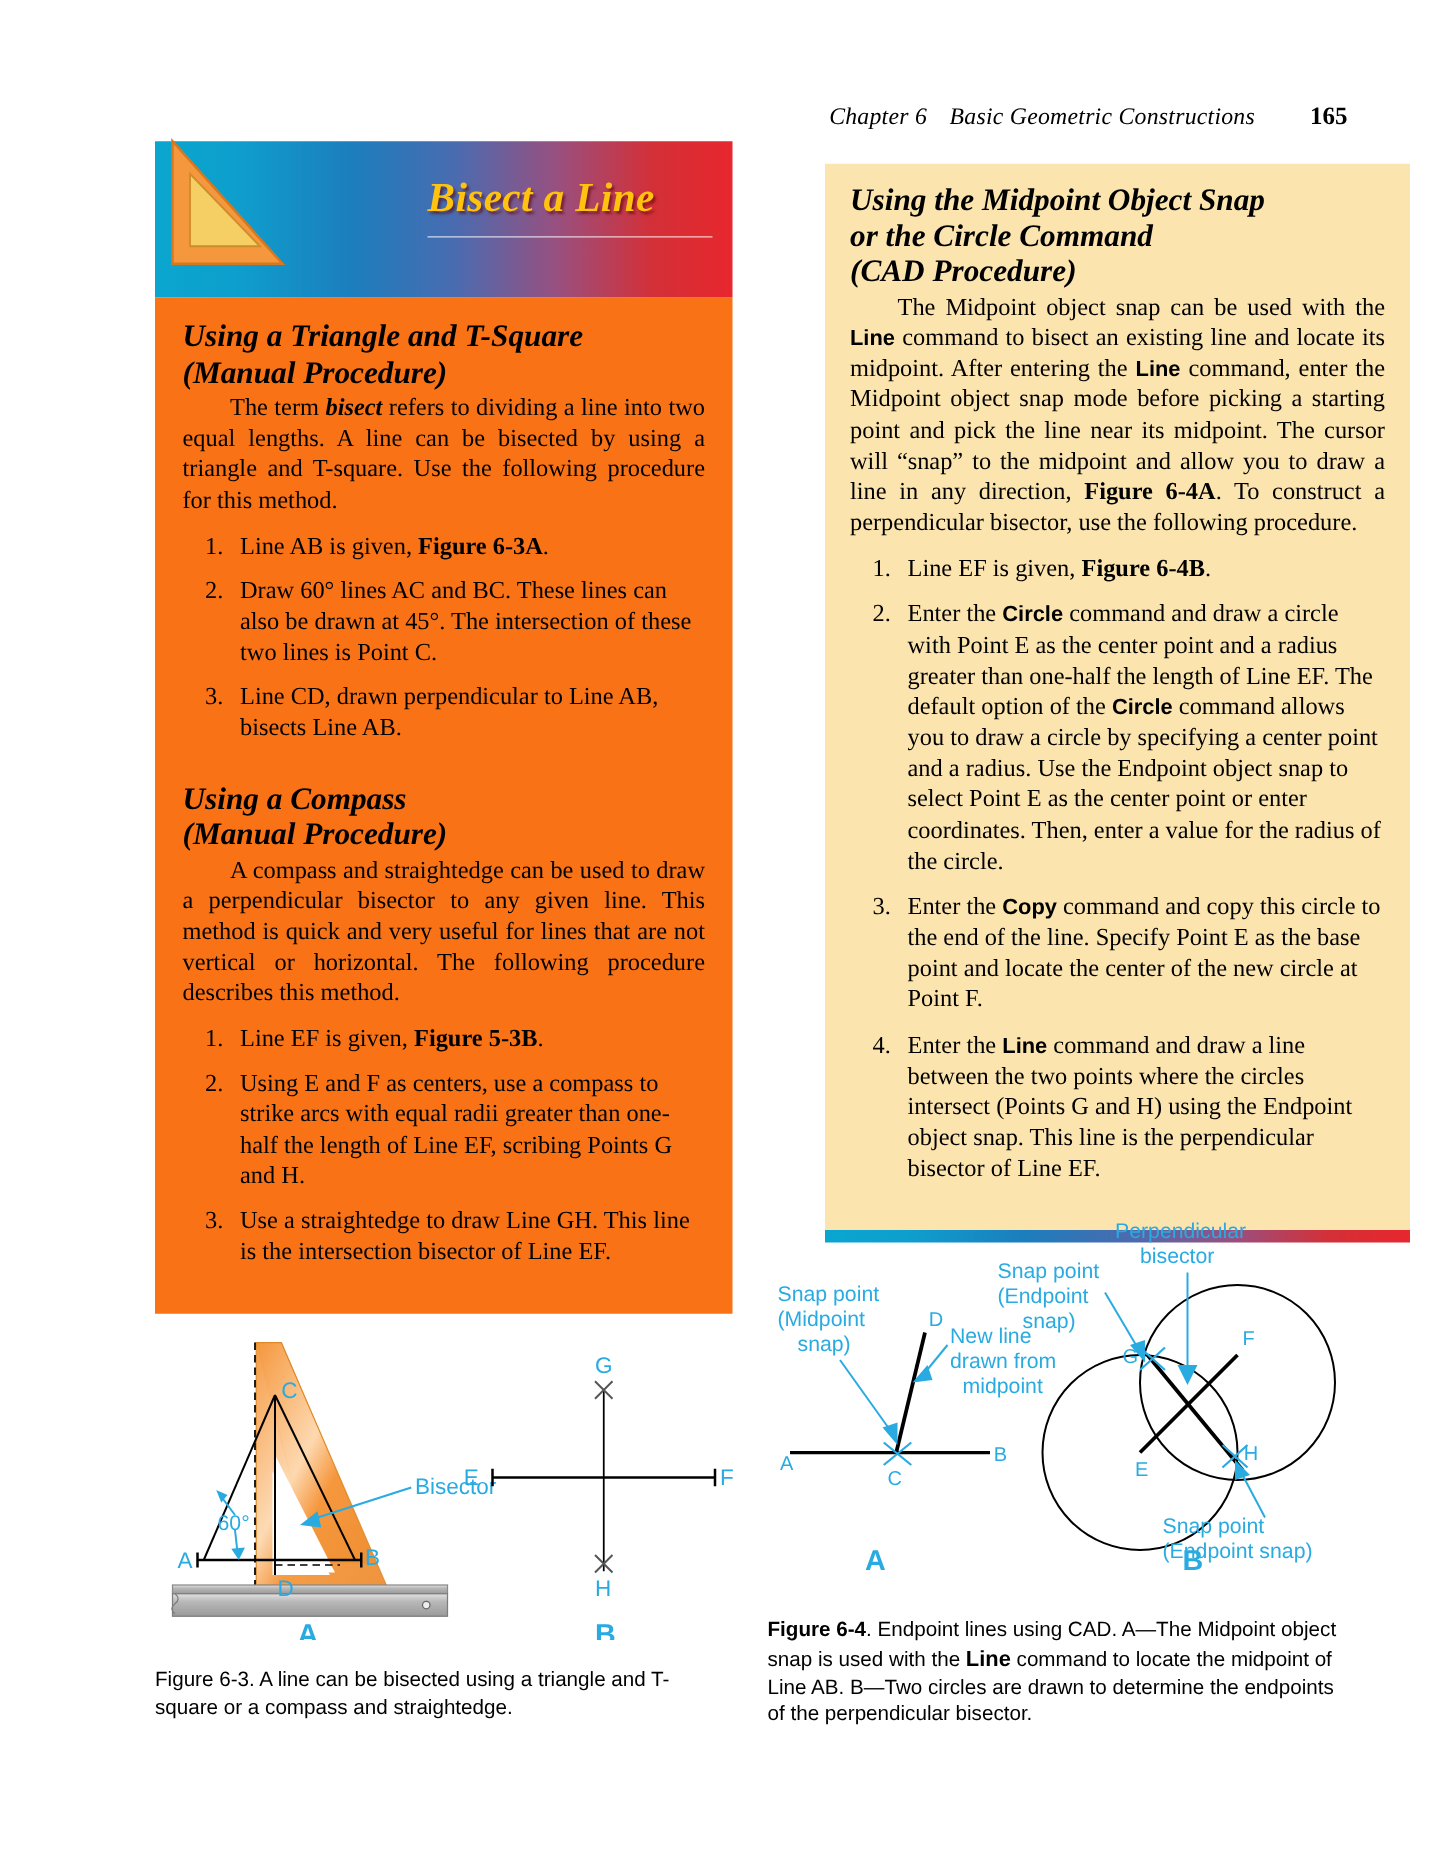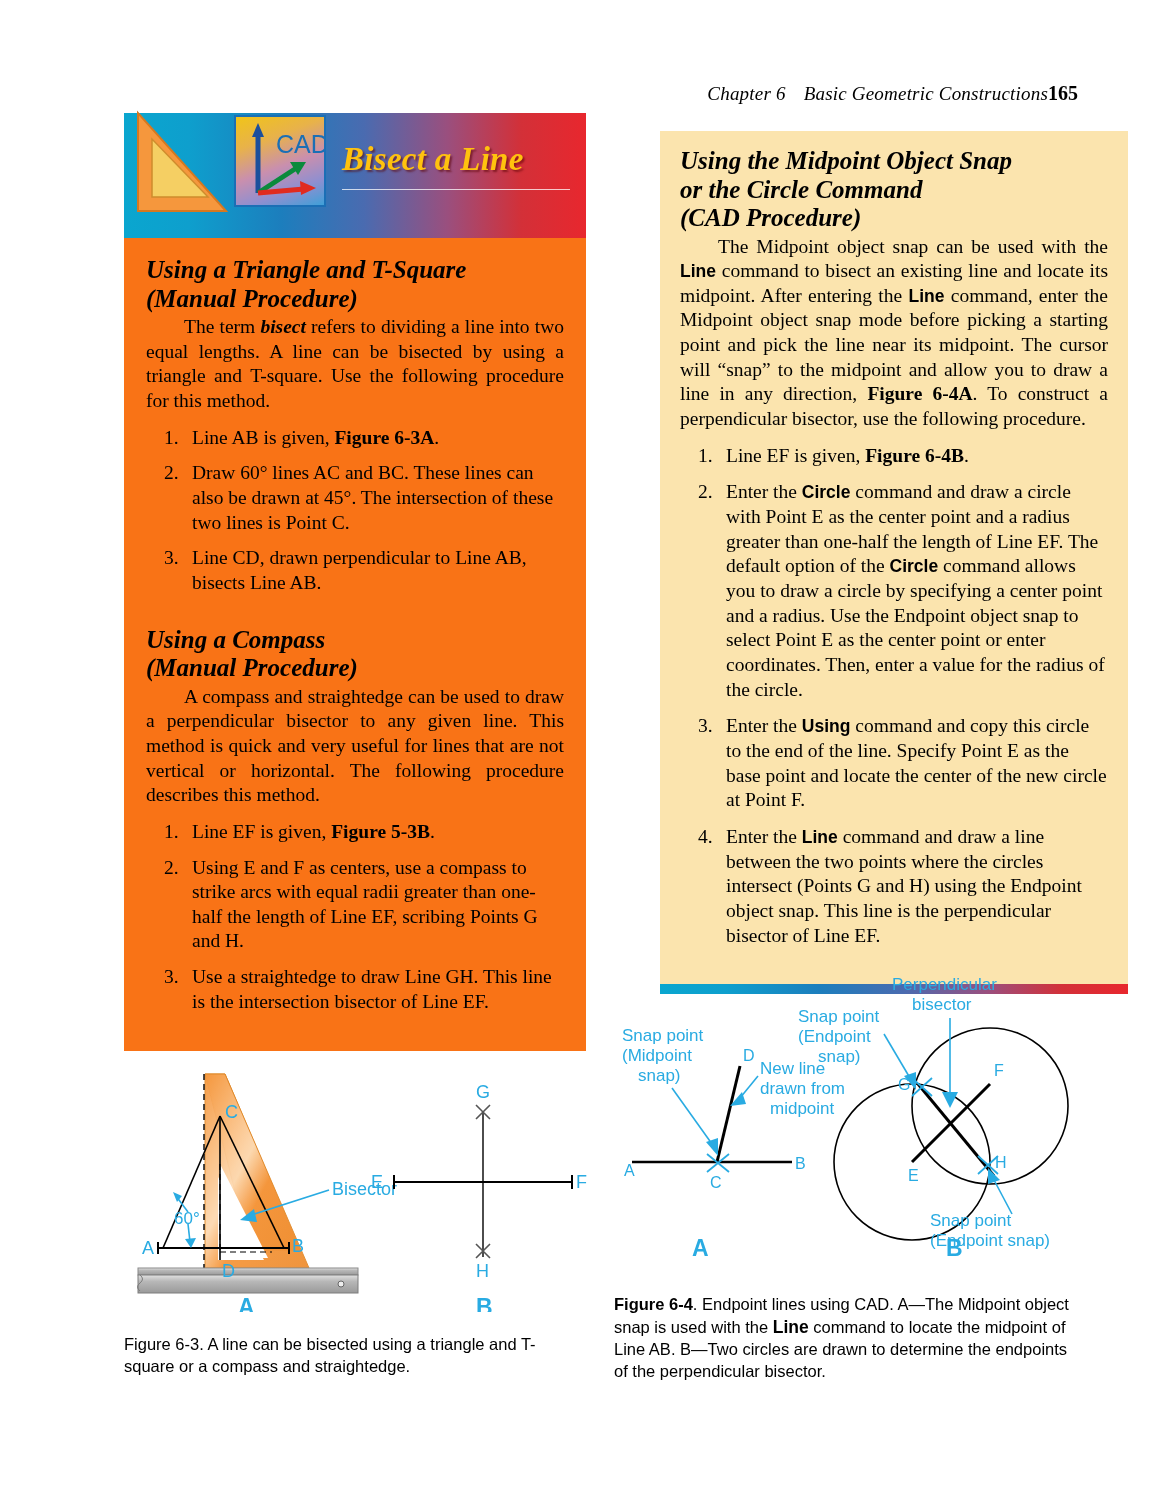--- a/index.html
+++ b/index.html
@@ -15,20 +15,21 @@
     overflow: hidden;
   }
 
   
   .runhead {
     position: absolute;
     top: 82px;
     right: 78px;
     display: flex;
     align-items: baseline;
+    gap: 44px;
   }
   .runhead-text {
     font-family: "Liberation Serif", serif;
     font-style: italic;
     font-size: 19px;
     color: #000;
     letter-spacing: .2px;
   }
   .runhead-ch { margin-right: 18px; }
   .runhead-page {
@@ -228,31 +229,20 @@
 <div class="col-left">
 
   <div class="banner">
     <div class="banner-inner">
 
       <svg class="banner-triangle" viewBox="0 0 100 110">
         <polygon points="10,6 10,104 98,104" fill="#f5973d" stroke="#d6781f" stroke-width="2"></polygon>
         <polygon points="24,32 24,90 80,90" fill="#f6d96a" stroke="#c98b2a" stroke-width="1.5" opacity="0.85"></polygon>
       </svg>
 
-      <div class="banner-cad">
-        <svg viewBox="0 0 88 88" width="88" height="88">
-          <line x1="22" y1="76" x2="22" y2="14" stroke="#1b4f9c" stroke-width="5"></line>
-          <polygon points="22,6 16,20 28,20" fill="#1b4f9c"></polygon>
-          <line x1="22" y1="76" x2="62" y2="50" stroke="#0a8a3c" stroke-width="5"></line>
-          <polygon points="70,45 54,45 62,58" fill="#0a8a3c"></polygon>
-          <line x1="22" y1="76" x2="68" y2="72" stroke="#e02b20" stroke-width="5"></line>
-          <polygon points="80,71 64,64 65,78" fill="#e02b20"></polygon>
-          <text x="40" y="36" font-family="Liberation Sans, sans-serif" font-size="25" fill="#1b6fb5">CAD</text>
-        </svg>
-      </div>
       <div class="banner-title">Bisect a Line</div>
       <div class="banner-rule"></div>
     </div>
   </div>
 
   <div class="tanbox">
 
     <h2 class="sect">
       <span>Using a Triangle and T-Square</span><br>
       <span>(Manual Procedure)</span>
@@ -289,21 +279,21 @@
       <span>Using the Midpoint Object Snap</span><br>
       <span>or the Circle Command</span><br>
       <span>(CAD Procedure)</span>
     </h2>
 
     <p class="body" id="rc-para"><span>The Midpoint object snap can be used with the </span><span class="cmd">Line</span><span> command to bisect an existing line and locate its midpoint. After entering the </span><span class="cmd">Line</span><span> command, enter the Midpoint object snap mode before picking a starting point and pick the line near its midpoint. The cursor will “snap” to the midpoint and allow you to draw a line in any direction, </span><span style="font-weight: bold;">Figure 6-4A</span><span>. To construct a perpendicular bisector, use the following procedure.</span></p>
 
     <ol class="steps tight" id="rc-steps">
         <li><span>Line EF is given, </span><span style="font-weight: bold;">Figure 6-4B</span><span>.</span></li>
         <li><span>Enter the </span><span class="cmd">Circle</span><span> command and draw a circle with Point E as the center point and a radius greater than one-half the length of Line EF. The default option of the </span><span class="cmd">Circle</span><span> command allows you to draw a circle by specifying a center point and a radius. Use the Endpoint object snap to select Point E as the center point or enter coordinates. Then, enter a value for the radius of the circle.</span></li>
-        <li><span>Enter the </span><span class="cmd">Using</span><span> command and copy this circle to the end of the line. Specify Point E as the base point and locate the center of the new circle at Point F.</span></li>
+        <li><span>Enter the </span><span class="cmd">Copy</span><span> command and copy this circle to the end of the line. Specify Point E as the base point and locate the center of the new circle at Point F.</span></li>
         <li><span>Enter the </span><span class="cmd">Line</span><span> command and draw a line between the two points where the circles intersect (Points G and H) using the Endpoint object snap. This line is the perpendicular bisector of Line EF.</span></li>
       </ol>
   </div>
   <div class="gradbar"></div>
 </div>
 
 <div class="fig-area-left">
   <svg width="470" height="240" viewBox="0 0 470 240">
 
     <defs>

